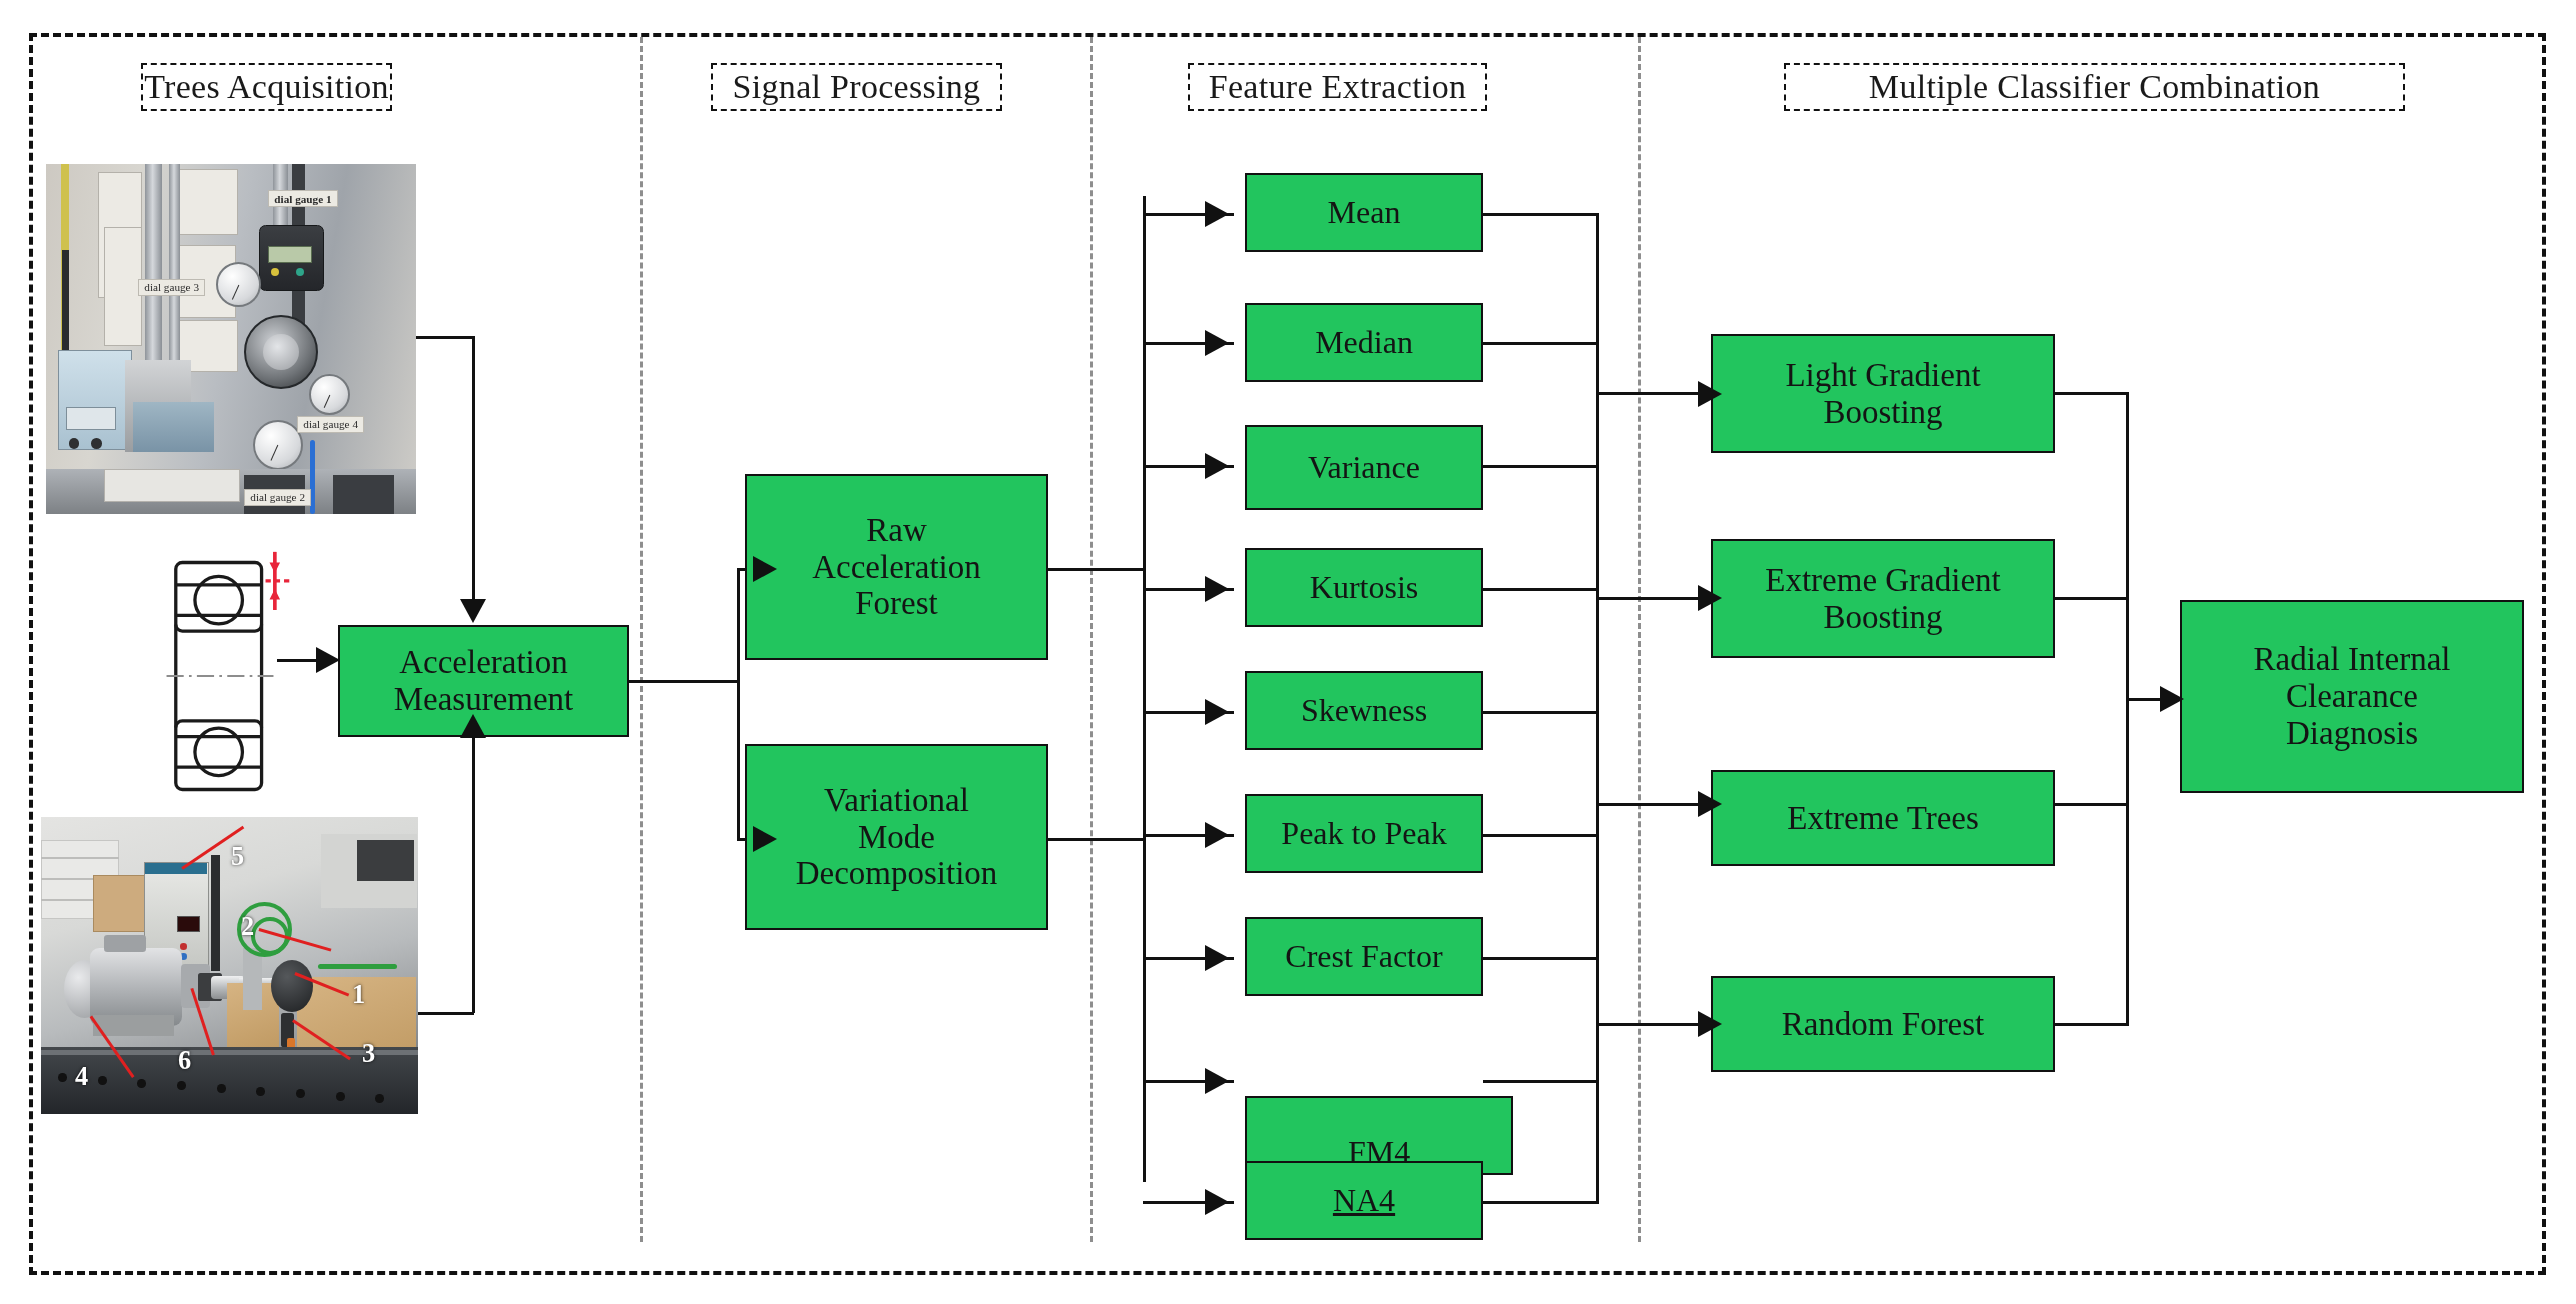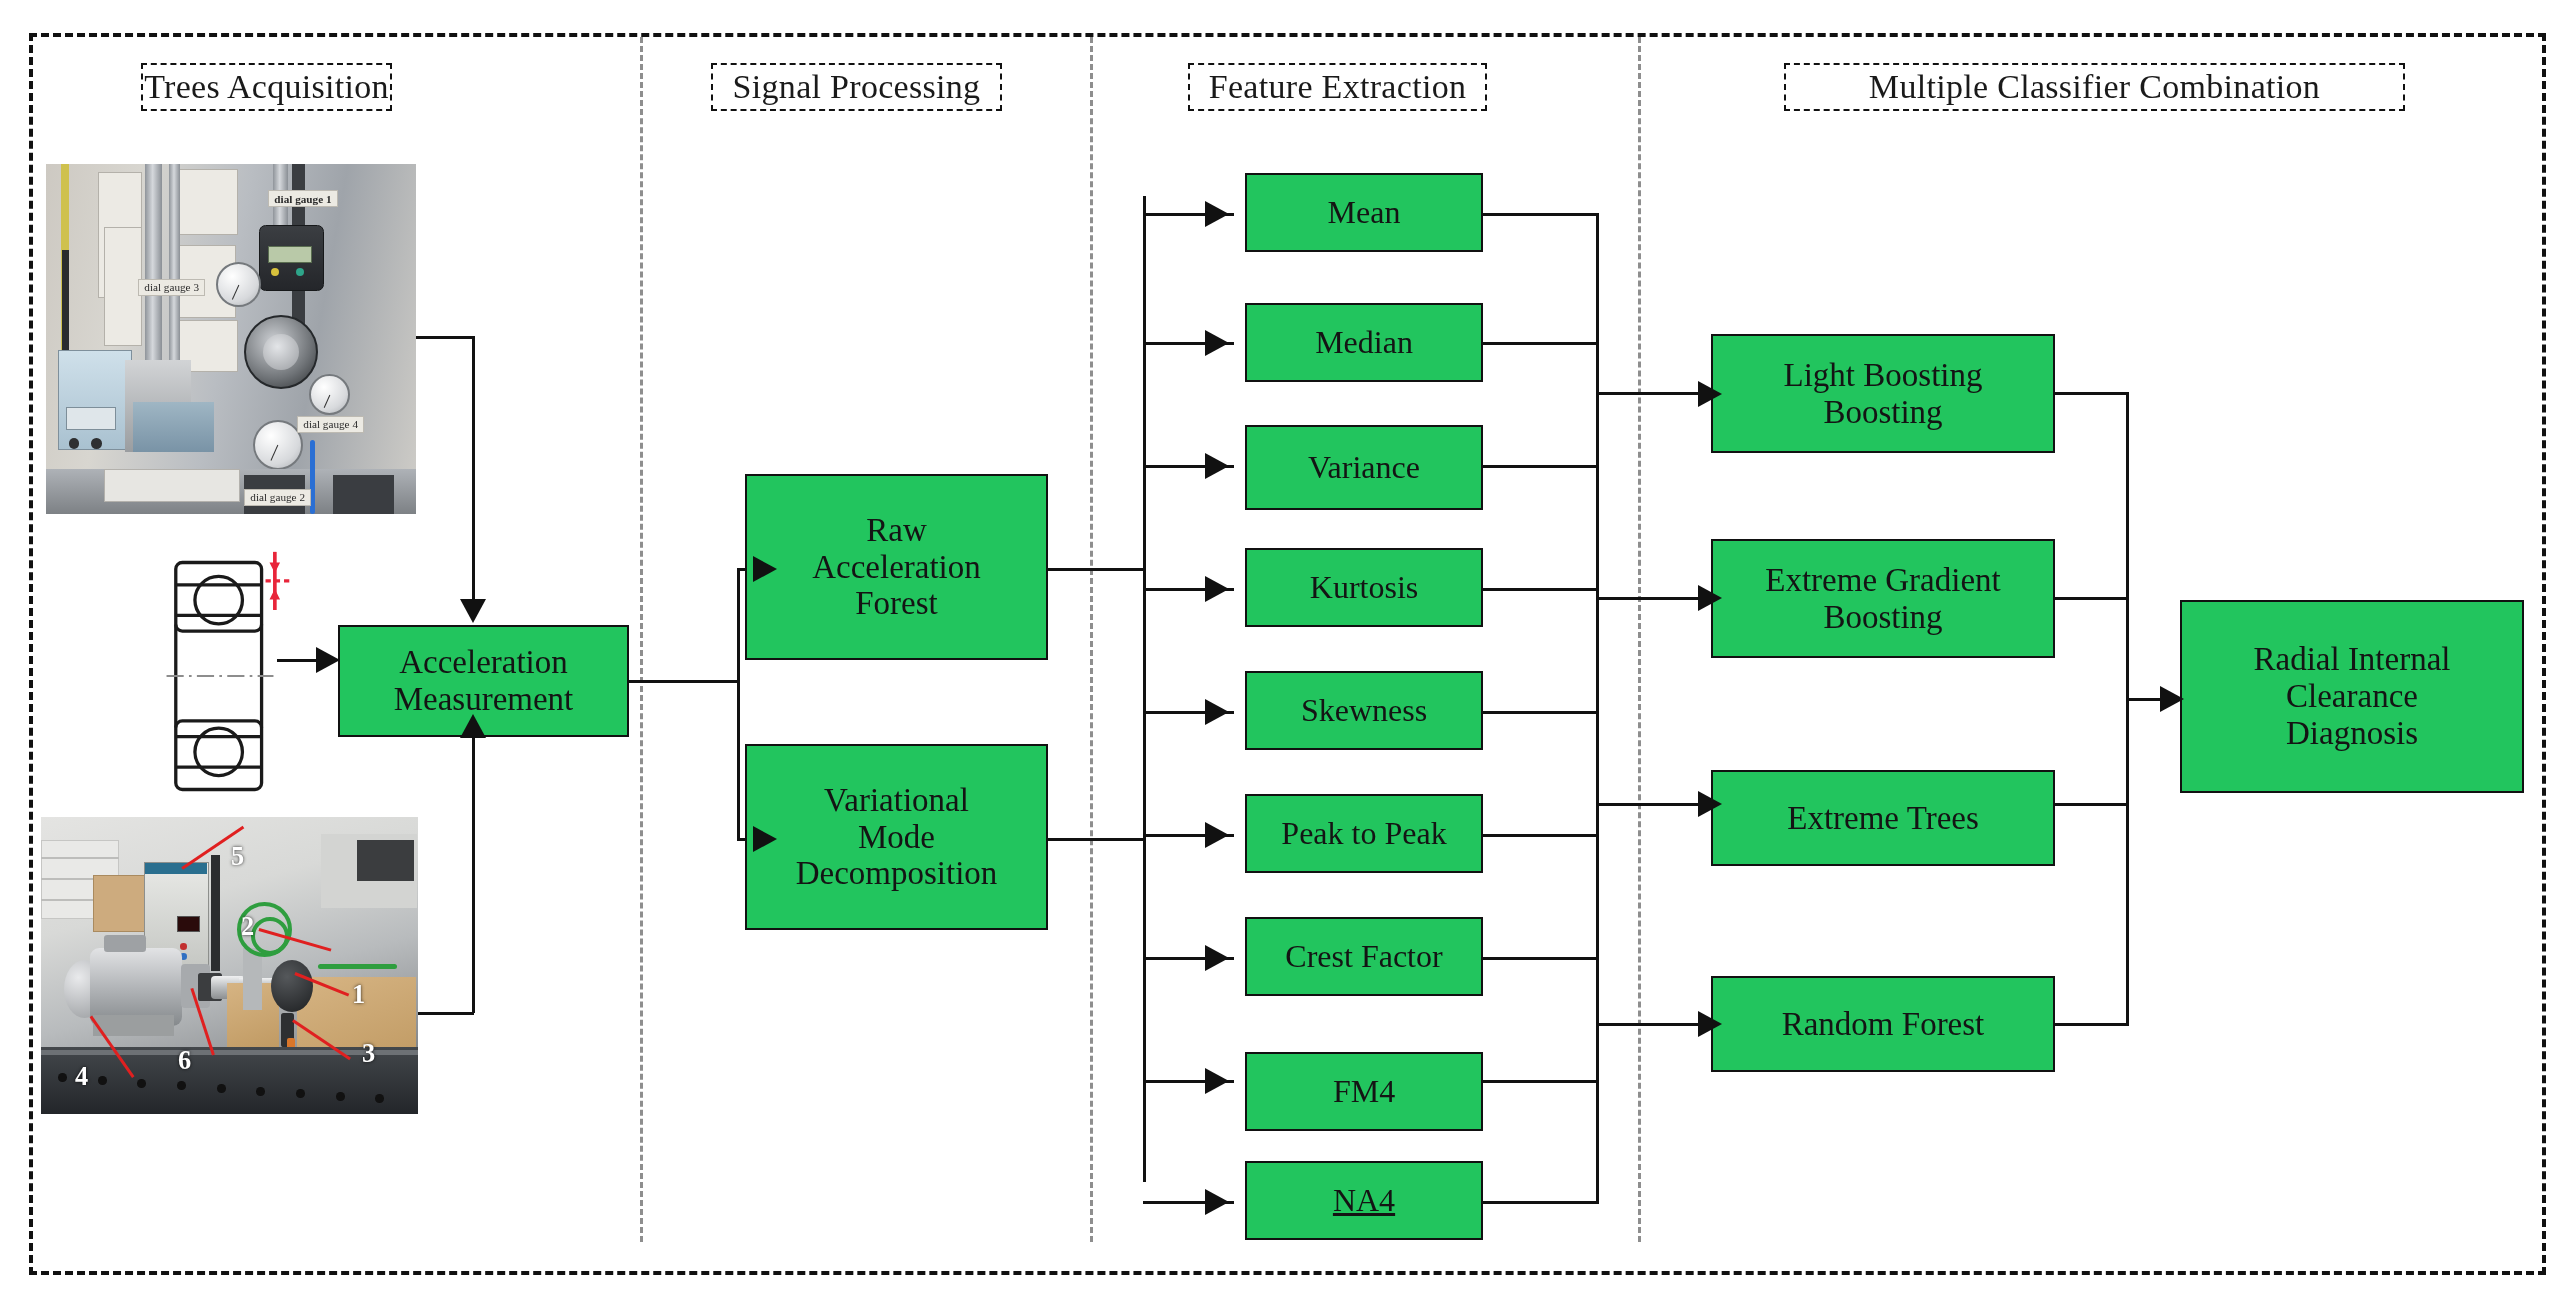--- a/index.html
+++ b/index.html
@@ -434,21 +434,21 @@
 </div>
 
 <div class="hline" style="left:1143px; top:957px; width:91px;"></div>
 <div class="arrow-r" style="left:1205px; top:945px;"></div>
 <div class="node small" style="left:1245px; top:917px; width:238px; height:79px;">
   <span>Crest Factor</span>
 </div>
 
 <div class="hline" style="left:1143px; top:1080px; width:91px;"></div>
 <div class="arrow-r" style="left:1205px; top:1068px;"></div>
-<div class="node small" style="left:1245px; top:1052px; width:238px; height:79px;">
+<div class="node small" style="left:1245px; top:1096px; width:268px; height:79px;align-items:flex-end;">
   <span>FM4</span>
 </div>
 
 <div class="hline" style="left:1143px; top:1201px; width:91px;"></div>
 <div class="arrow-r" style="left:1205px; top:1189px;"></div>
 <div class="node small" style="left:1245px; top:1161px; width:238px; height:79px;text-decoration:underline;">
   <span>NA4</span>
 </div>
 
 <div class="hline" style="left:1483px; top:213px;  width:116px;"></div>
@@ -459,21 +459,21 @@
 <div class="hline" style="left:1483px; top:834px; width:116px;"></div>
 <div class="hline" style="left:1483px; top:957px; width:116px;"></div>
 <div class="hline" style="left:1483px; top:1080px; width:116px;"></div>
 <div class="hline" style="left:1483px; top:1201px; width:116px;"></div>
 <div class="vline" style="left:1596px; top:213px; height:991px;"></div>
 
 <div class="hline" style="left:1596px; top:392px;  width:132px;"></div>
 <div class="arrow-r" style="left:1698px; top:381px;"></div>
 <div class="node" style="left:1711px; top:334px; width:344px; height:119px;">
   <span>
-    <span>Light Boosting</span><br>
+    <span>Light Gradient</span><br>
     <span>Boosting</span>
   </span>
 </div>
 
 <div class="hline" style="left:1596px; top:597px;  width:132px;"></div>
 <div class="arrow-r" style="left:1698px; top:585px;"></div>
 <div class="node" style="left:1711px; top:539px; width:344px; height:119px;">
   <span>
     <span>Extreme Gradient</span><br>
     <span>Boosting</span>

